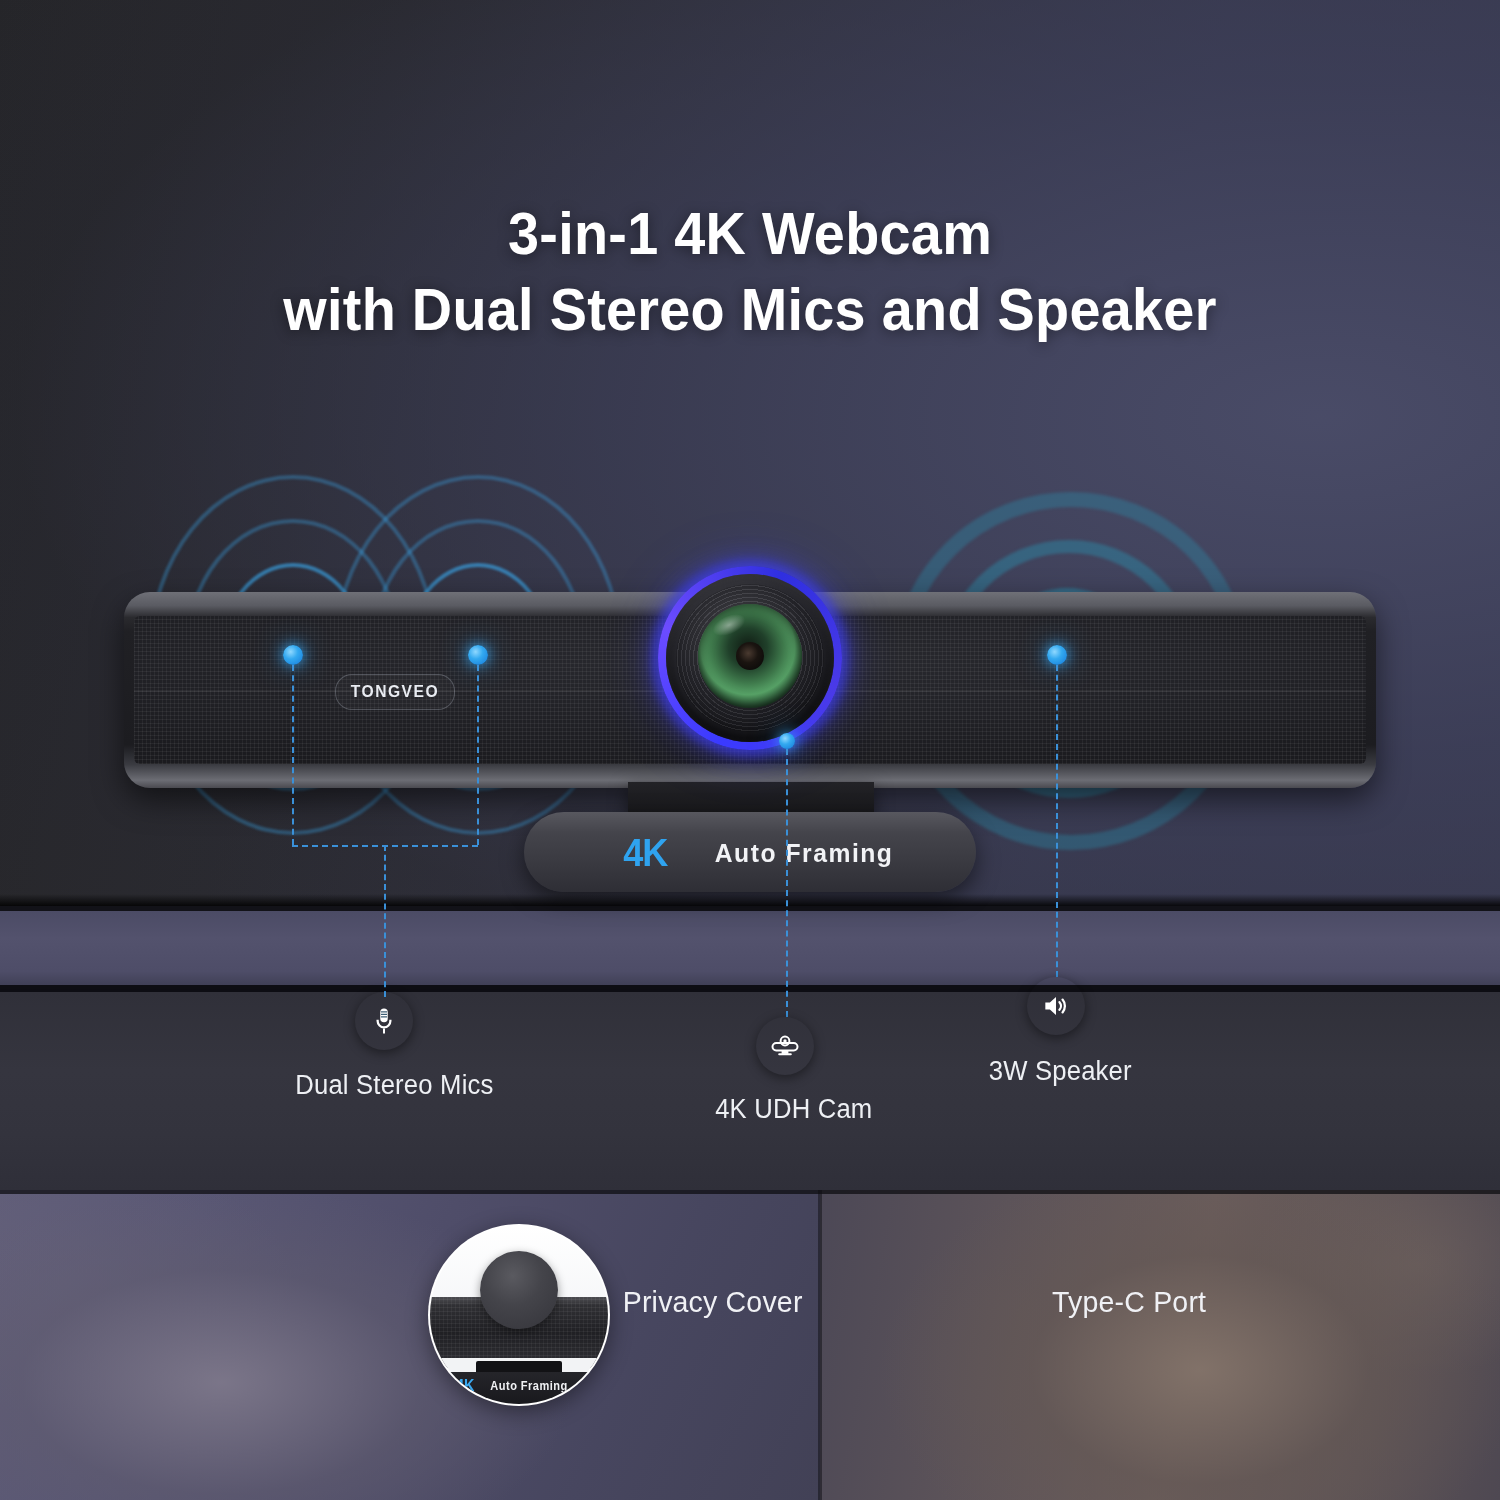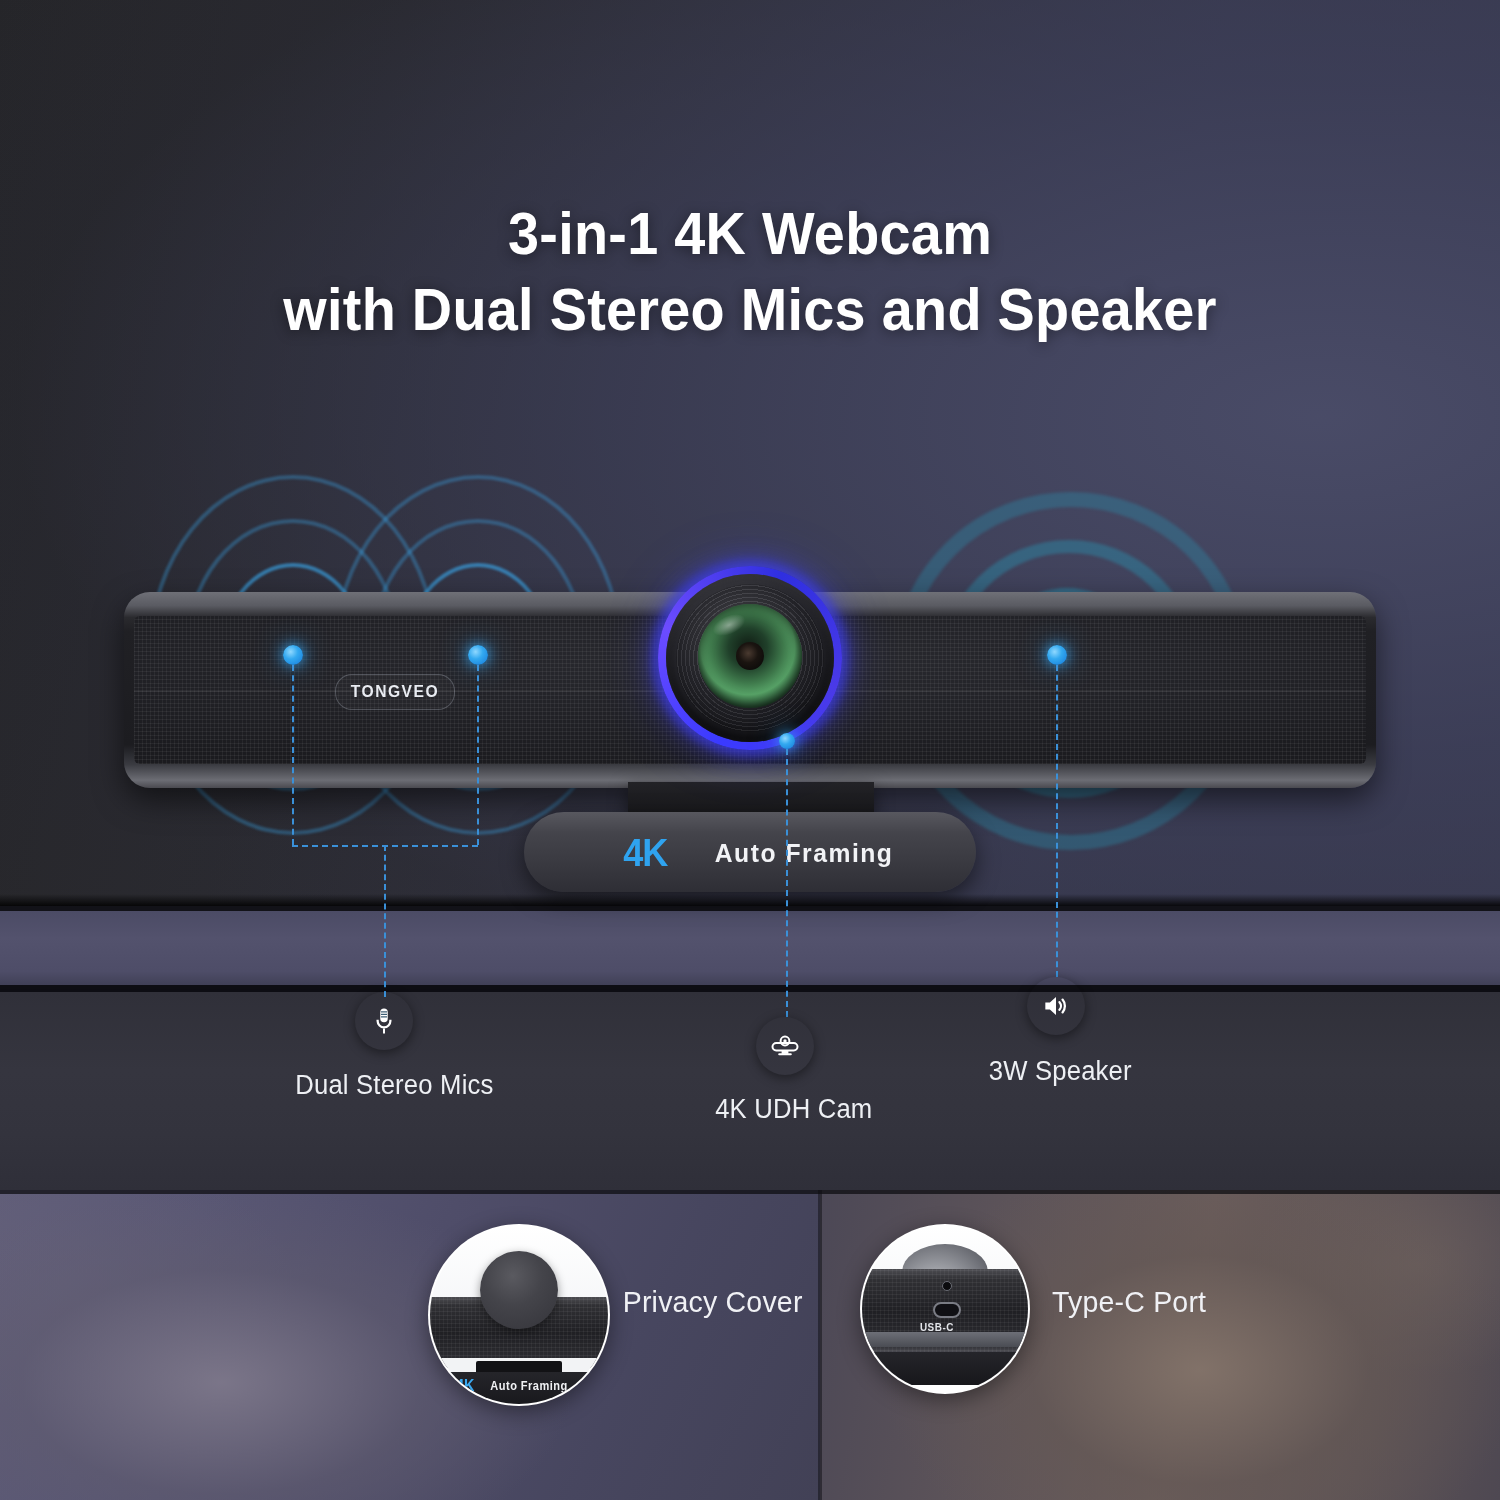--- a/index.html
+++ b/index.html
@@ -344,25 +344,15 @@
     <div class="cc-body"></div>
     <div class="cc-knob"></div>
     <div class="cc-footbar"></div>
     <div class="cc-stand"></div>
     <div class="cc-base"></div>
     <div class="cc-4k">4K</div>
     <div class="cc-af">Auto Framing</div>
   </div>
   <div class="callout-label" style="left:618px;top:1285px;">Privacy Cover</div>
 
-  <div class="callout-circle" style="left:860px;top:1224px;width:166px;height:166px;">
-    <div class="cc-sky"></div>
-    <div class="cc-dome"></div>
-    <div class="cc-body" style="top:26%;height:52%;"></div>
-    <div class="cc-hole"></div>
-    <div class="cc-port"></div>
-    <div class="cc-usbc">USB-C</div>
-    <div class="cc-strip"></div>
-    <div class="cc-base" style="top:76%;"></div>
-  </div>
   <div class="callout-label" style="left:1048px;top:1285px;">Type-C Port</div>
 
 </div>
 
 </body></html>

